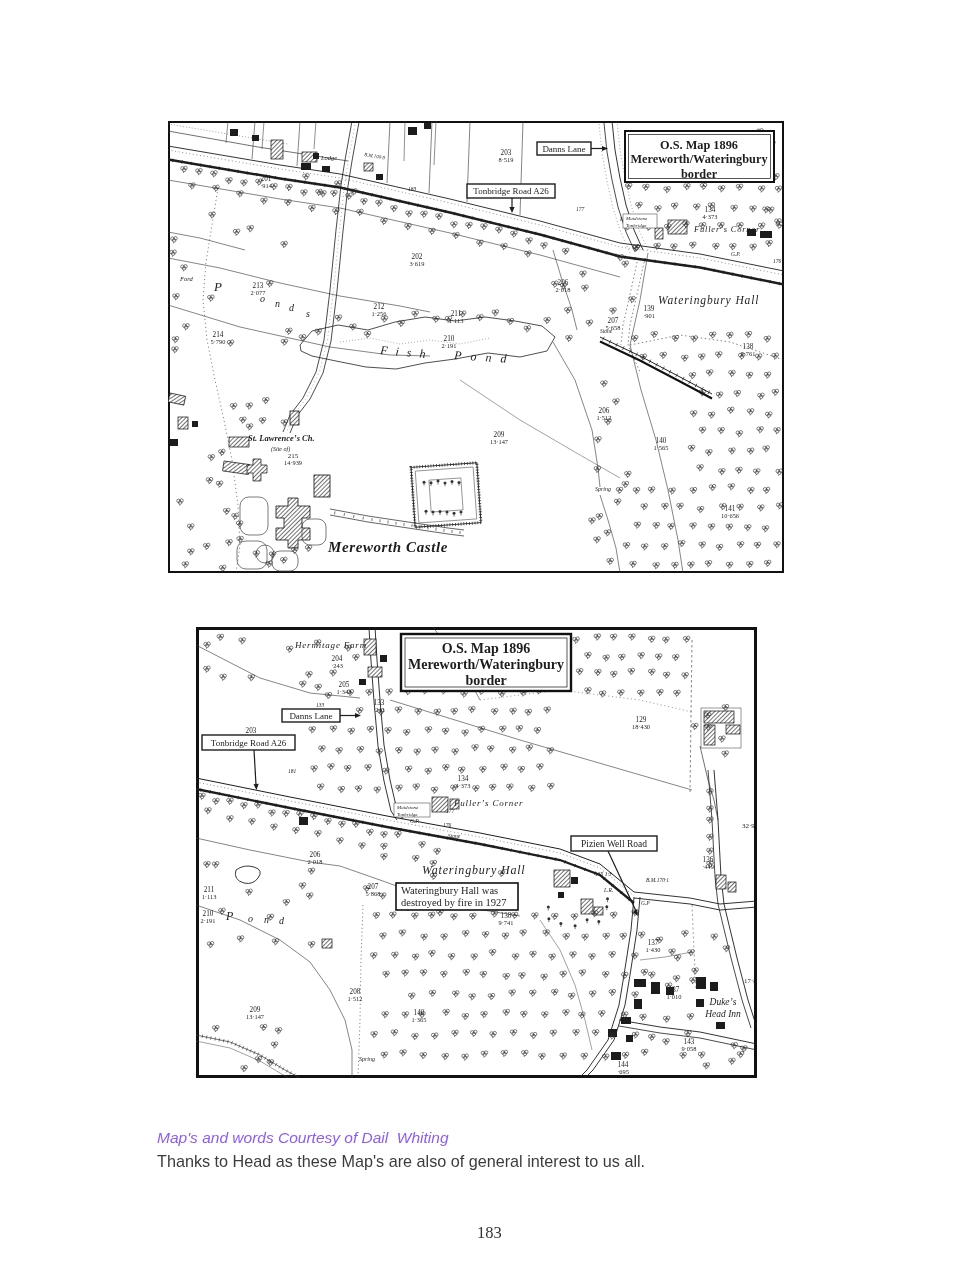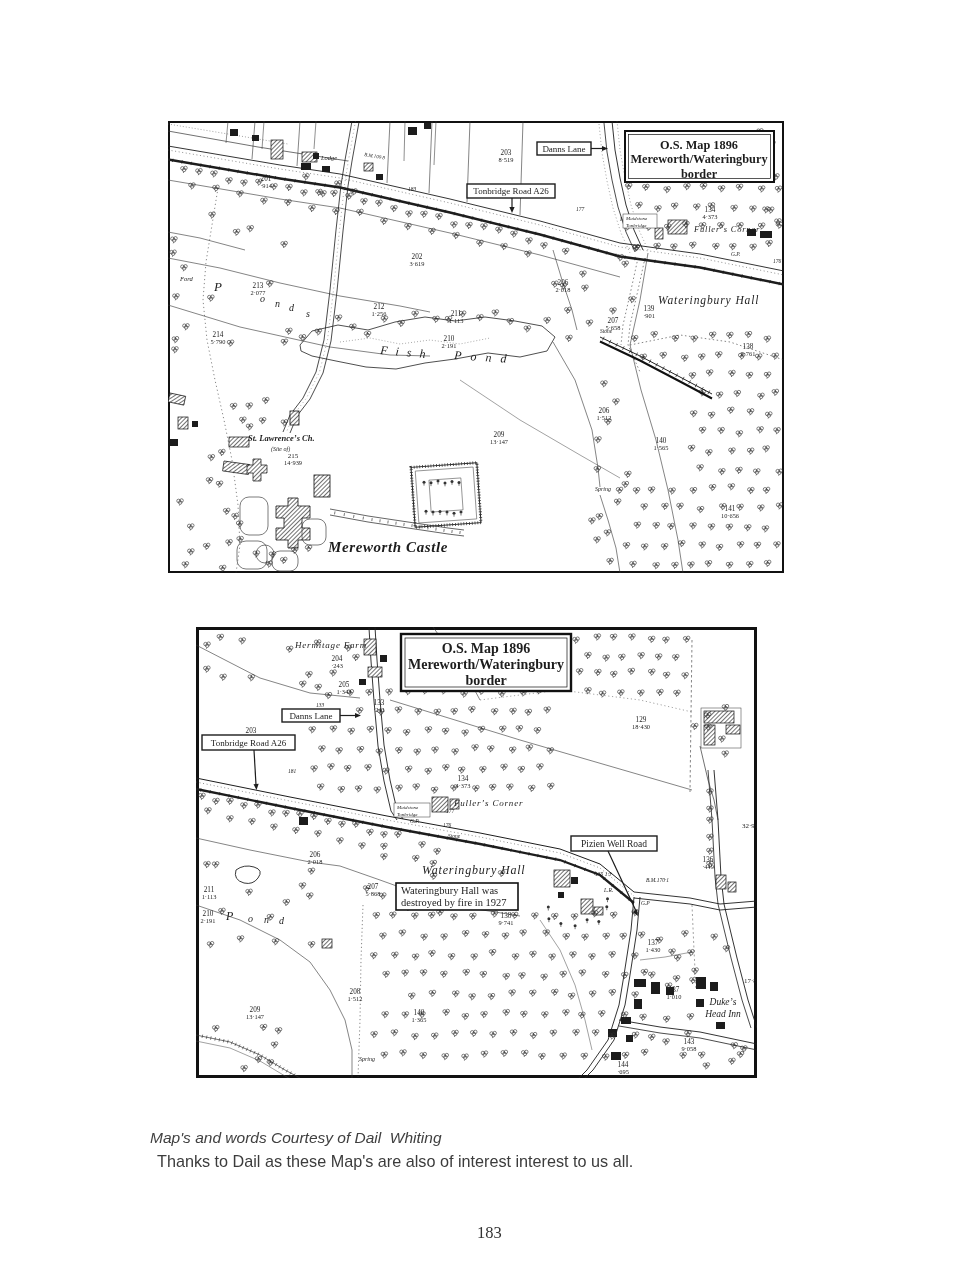--- a/index.html
+++ b/index.html
@@ -1302,17 +1302,17 @@
       <path d="M442 289 l-5.3 -4 l4.4 -2.6 z" fill="#1d1d1d"></path>
     </g>
 
 <g font-family="Liberation Serif,serif">
       <rect x="200" y="256" width="122" height="27" fill="#fff" stroke="#111" stroke-width="1.6"></rect>
       <text x="205" y="267" font-size="10.5">Wateringbury Hall was</text>
       <text x="205" y="279" font-size="10.5">destroyed by fire in 1927</text>
     </g>
 </svg>
 
-<div class="abs" style="left:150px;top:1129px;font-size:15.5px;color:#404040;font-style:italic">Map's and words Courtesy of Dail&nbsp; Whiting</div>
-
-<div class="abs" style="left:157px;top:1152px;font-size:16.2px;color:#3c3c3c">Thanks to Dail as these Map's are also of interest interest to us all.</div>
+<div class="abs" style="left:157px;top:1129px;font-size:15.5px;color:#8b5cf6;font-style:italic">Map's and words Courtesy of Dail&nbsp; Whiting</div>
+
+<div class="abs" style="left:157px;top:1152px;font-size:16.2px;color:#3c3c3c">Thanks to Head as these Map's are also of general interest to us all.</div>
 
 <div class="abs" style="left:477px;top:1223px;font-size:16.5px;color:#333;font-family:'Liberation Serif',serif">183</div>
 
 </body></html>

